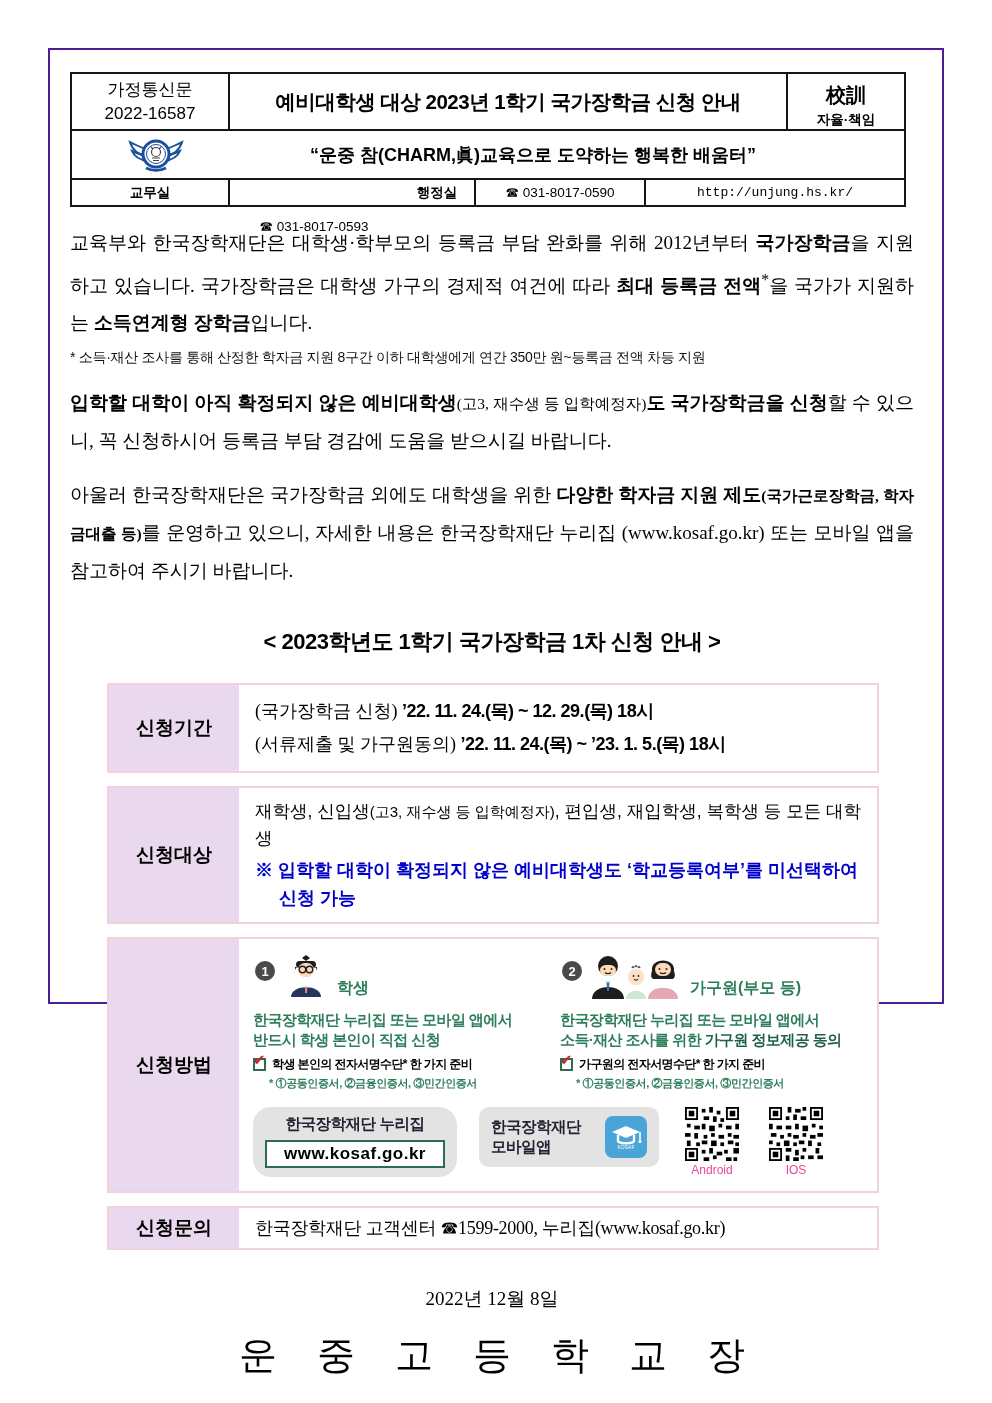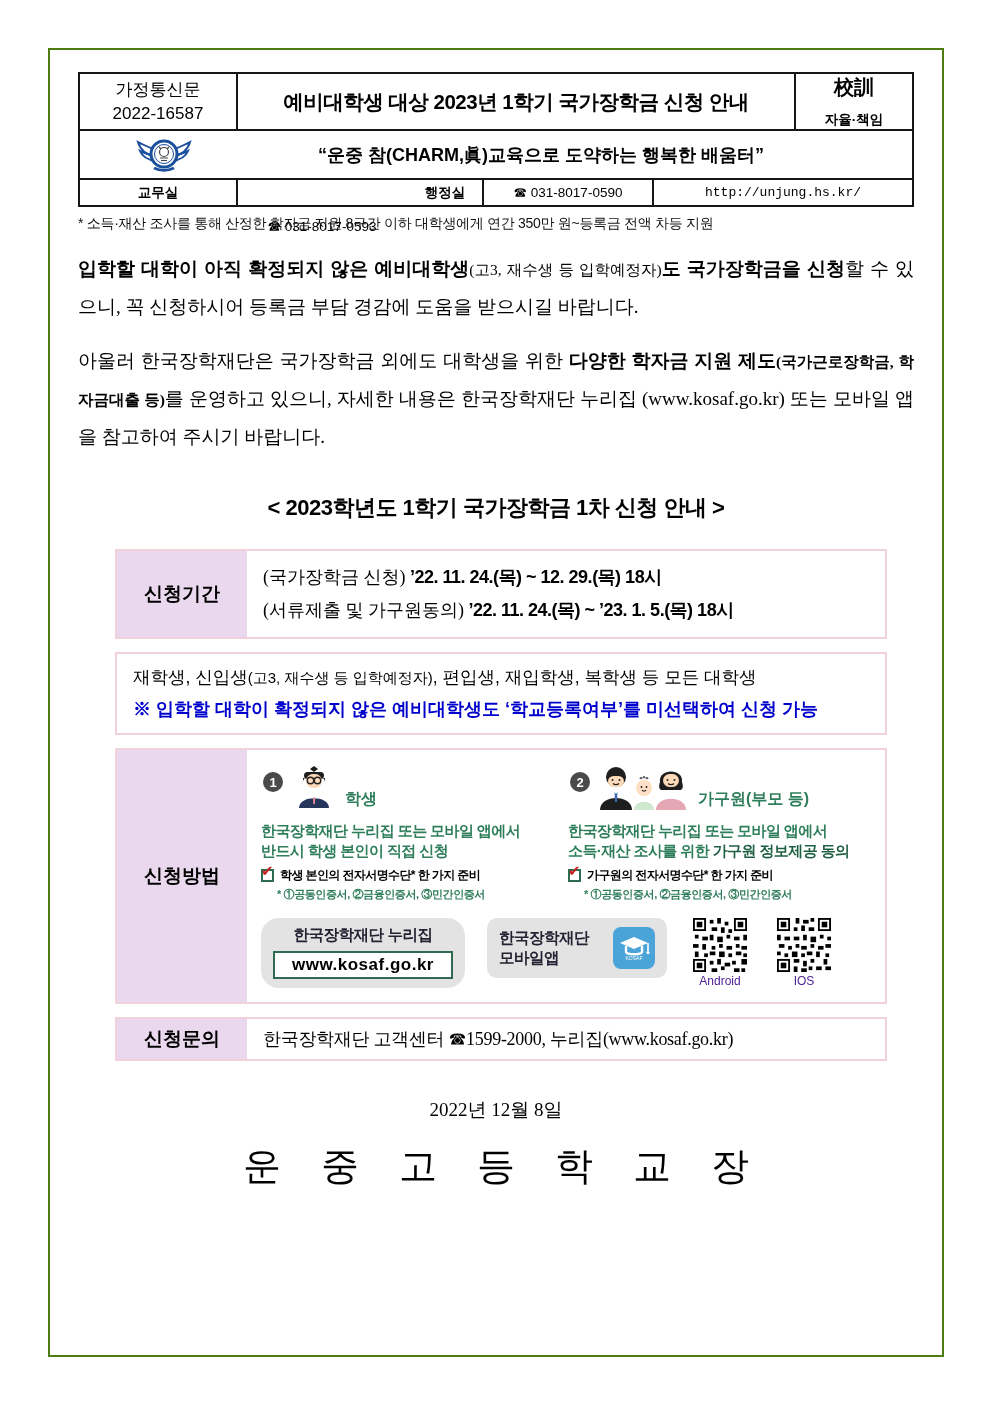--- a/index.html
+++ b/index.html
@@ -2,39 +2,39 @@
 <html lang="ko"><head>
 <meta charset="utf-8">
 <style>
   * { margin:0; padding:0; box-sizing:border-box; }
   html,body { background:#fff; }
   body {
     width:992px; height:1403px; position:relative;
     font-family:"Liberation Sans", sans-serif; color:#000;
   }
   .frame {
-    position:absolute; left:48px; top:48px; width:896px; height:1309px;
-    border:2px solid #4d7c0f; padding:22px 28px 0 28px;
+    position:absolute; left:48px; top:48px; width:896px; height:956px;
+    border:2px solid #4c1d95; padding:22px 28px 0 20px;
   }
 
   
   .header-table { border:2px solid #161616; width:836px; }
   .ht-row { display:flex; }
   .ht-row1 { height:55px; }
   .ht-doccell {
     width:158px; border-right:2px solid #161616; display:flex; flex-direction:column;
     align-items:center; justify-content:center; font-size:17px; line-height:24px; font-weight:500;
   }
   .ht-title {
     flex:1; display:flex; align-items:center; justify-content:center;
     font-weight:bold; font-size:20.5px; letter-spacing:-0.5px;
   }
   .ht-motto {
     width:118px; border-left:2px solid #161616; display:flex; flex-direction:column;
-    align-items:center; justify-content:space-between;
+    align-items:center; justify-content:flex-end;
   }
   .ht-motto .m1 { font-size:20px; font-weight:bold; }
   .ht-motto .m2 { font-size:13.5px; font-weight:bold; margin-top:2px; }
   .ht-row2 { height:49px; border-top:2px solid #161616; position:relative;
     display:flex; align-items:center; }
   .logo-wrap { position:absolute; left:56px; top:4px; }
   .slogan { width:100%; text-align:center; font-weight:bold; font-size:18px; padding-left:90px; }
   .ht-row3 { height:27px; border-top:2px solid #161616; display:flex; font-size:13.5px; }
   .ht-row3 > div { display:flex; align-items:center; justify-content:center; }
   .c-office1 { width:158px; border-right:2px solid #161616; font-weight:bold; }
@@ -114,21 +114,21 @@
     background:#e3e3e3; border-radius:10px; padding:9px 12px; margin-left:22px;
     display:flex; align-items:center; width:180px;
   }
   .app-box .ab-title { font-weight:bold; font-size:15.5px; color:#223; line-height:20px; letter-spacing:-0.5px; flex:1; }
   .app-icon {
     width:42px; height:42px; border-radius:8px; background:#4aa4d8; display:flex;
     align-items:center; justify-content:center; flex-shrink:0;
   }
   .qr-wrap { margin-left:22px; width:62px; text-align:center; }
   .qr-wrap svg { display:block; margin:0 auto; background:#fff; }
-  .qr-label { font-size:12px; color:#4c1d95; margin-top:2px; }
+  .qr-label { font-size:12px; color:#ec4899; margin-top:2px; }
 
   .contact-content { display:flex; align-items:center; font-size:18px;
     font-family:"Liberation Serif", serif; padding:8px 16px; letter-spacing:-0.3px; }
 
   
   .date-line { text-align:center; font-family:"Liberation Serif", serif; font-size:19px; margin-top:36px; }
   .principal {
     text-align:center; font-size:38px; font-weight:500; margin-top:18px;
     letter-spacing:40px; padding-left:40px; white-space:nowrap;
   }
@@ -172,40 +172,42 @@
     <div class="ht-row3">
       <div class="c-office1">교무실</div>
       <div class="c-phone1">☎ 031-8017-0593</div>
       <div class="c-office2">행정실</div>
       <div class="c-phone2">☎ 031-8017-0590</div>
       <div class="c-url">http://unjung.hs.kr/</div>
     </div>
   </div>
 
 
+  <p class="para"><span>교육부와 한국장학재단은 대학생·학부모의 등록금 부담 완화를 위해 2012년부터 </span><b>국가장학금</b><span>을 지원하고 있습니다. 국가장학금은 대학생 가구의 경제적 여건에 따라 </span><b>최대 등록금 전액</b><sup>*</sup><span>을 국가가 지원하는 </span><b>소득연계형 장학금</b><span>입니다.</span></p>
 
   <p class="footnote">* 소득·재산 조사를 통해 산정한 학자금 지원 8구간 이하 대학생에게 연간 350만 원~등록금 전액 차등 지원</p>
 
   <p class="para"><b>입학할 대학이 아직 확정되지 않은 예비대학생</b><span class="small-paren">(고3, 재수생 등 입학예정자)</span><b>도 국가장학금을 신청</b><span>할 수 있으니, 꼭 신청하시어 등록금 부담 경감에 도움을 받으시길 바랍니다.</span></p>
 
   <p class="para"><span>아울러 한국장학재단은 국가장학금 외에도 대학생을 위한 </span><b>다양한 학자금 지원 제도</b><span class="small-paren-b">(국가근로장학금, 학자금대출 등)</span><span>를 운영하고 있으니, 자세한 내용은 한국장학재단 누리집 (www.kosaf.go.kr) 또는 모바일 앱을 참고하여 주시기 바랍니다.</span></p>
 
   <h2 class="section-title">&lt; 2023학년도 1학기 국가장학금 1차 신청 안내 &gt;</h2>
 
   <div class="info-table">
 
     <div class="info-row">
       <div class="info-label">신청기간</div>
       <div class="info-content">
         <div class="period-line"><span>(국가장학금 신청) </span><b>’22. 11. 24.(목) ~ 12. 29.(목) 18시</b></div>
         <div class="period-line"><span>(서류제출 및 가구원동의) </span><b>’22. 11. 24.(목) ~ ’23. 1. 5.(목) 18시</b></div>
       </div>
     </div>
 
     <div class="info-row">
+      <div class="info-label">신청대상</div>
       <div class="info-content">
         <div class="target-line1"><span>재학생, 신입생</span><span class="small-paren">(고3, 재수생 등 입학예정자)</span><span>, 편입생, 재입학생, 복학생 등 모든 대학생</span></div>
         <div class="target-note">※ 입학할 대학이 확정되지 않은 예비대학생도 ‘학교등록여부’를 미선택하여 신청 가능</div>
       </div>
     </div>
 
     <div class="info-row">
       <div class="info-label">신청방법</div>
       <div class="info-content method-content">
 

